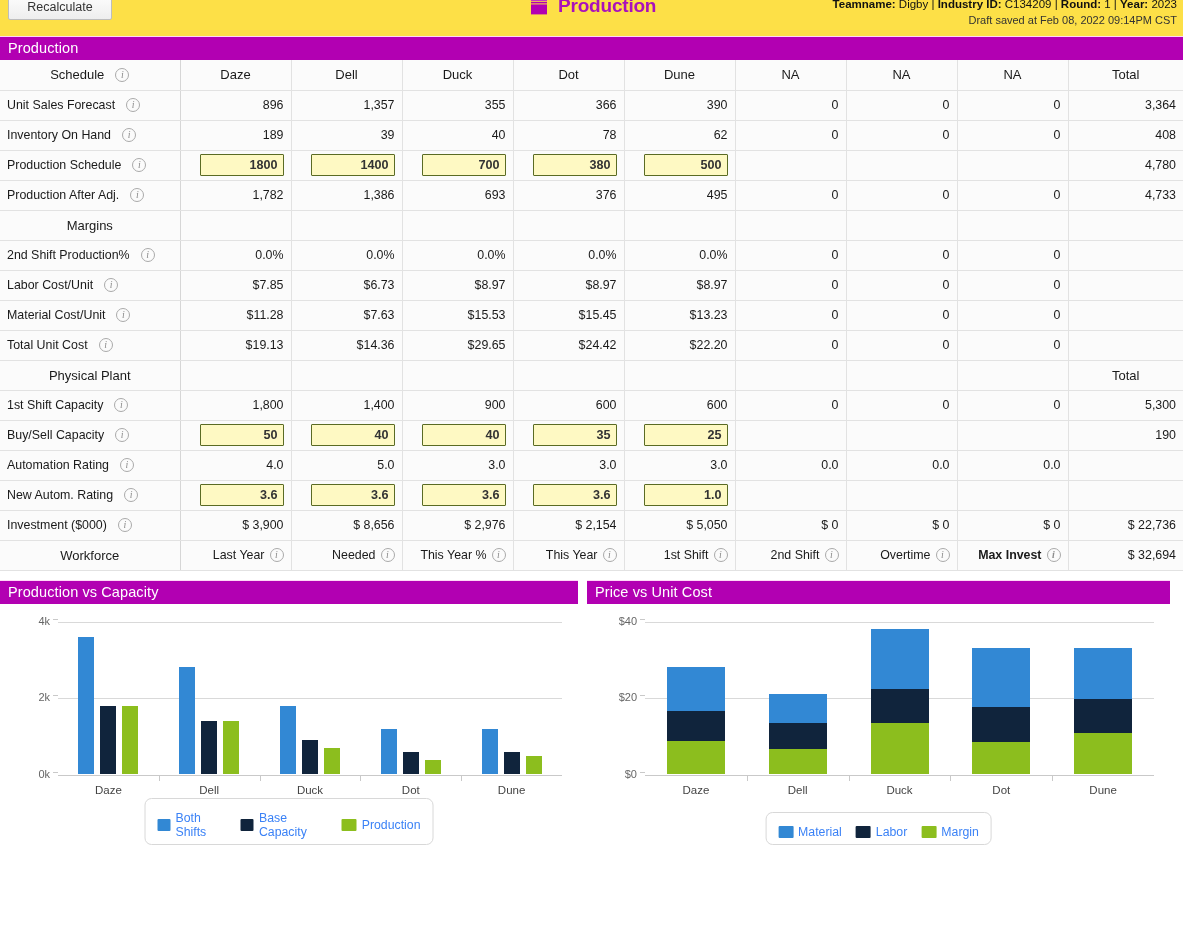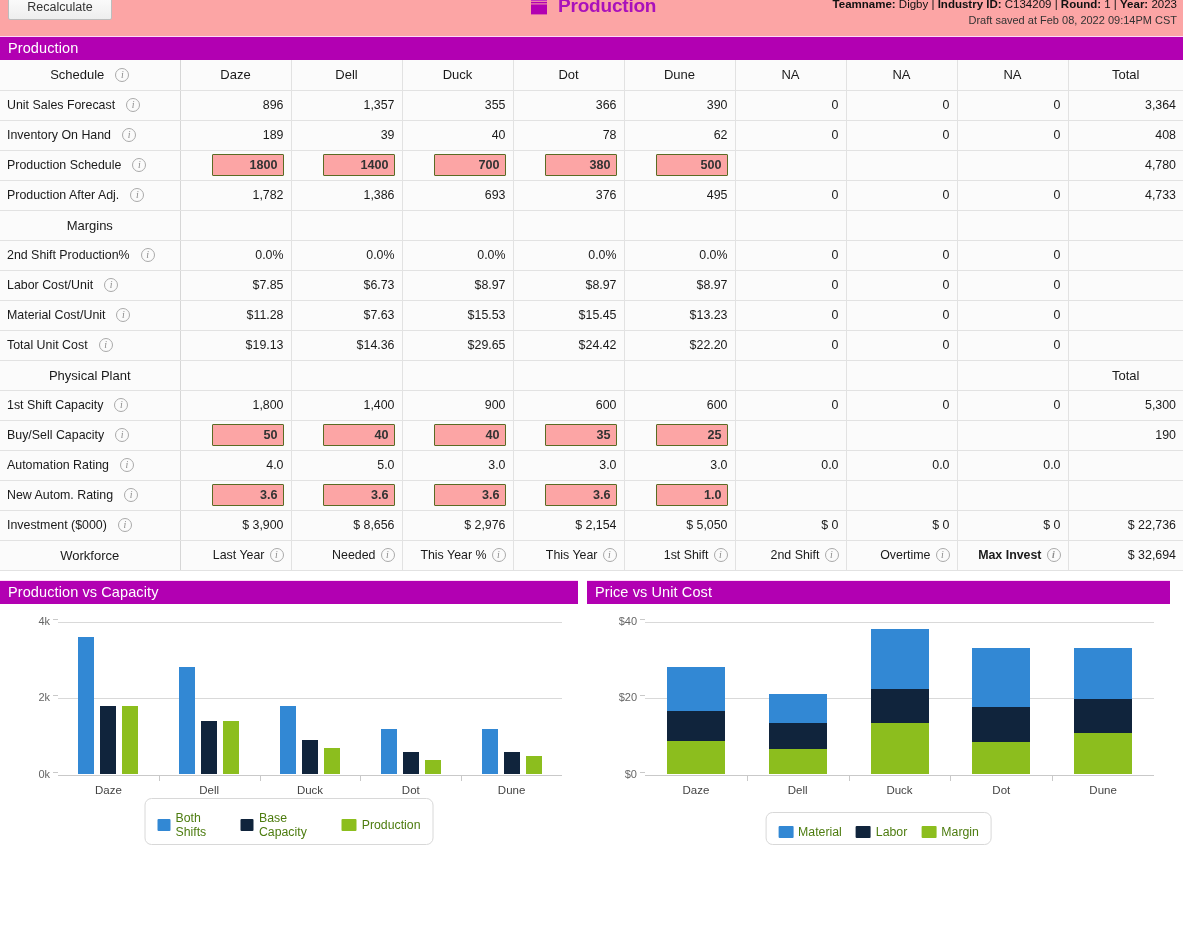--- a/index.html
+++ b/index.html
@@ -7,21 +7,21 @@
   html, body {
     margin: 0; padding: 0;
     width: 1183px; height: 925px;
     background: #ffffff;
     font-family: "Liberation Sans", sans-serif;
     overflow: hidden;
   }
   .topbar {
     position: relative;
     height: 36px;
-    background: #fca5a5;
+    background: #fde047;
     border-bottom: 0px;
   }
   .recalc-btn {
     position: absolute; left: 8px; top: -6px;
     width: 104px; height: 26px;
     background: linear-gradient(#fdfdfd, #eeeeee);
     border: 1px solid #bdbdbd;
     border-radius: 2px;
     font-size: 12.5px;
     color: #333;
@@ -105,23 +105,23 @@
     color: #8d8d8d;
     font-size: 10px;
     line-height: 11.5px;
     text-align: center;
     font-style: italic;
     font-family: "Liberation Serif", serif;
     flex: 0 0 auto;
     cursor: pointer;
   }
   .cellinput {
-    width: 72px; height: 22px;
+    width: 84px; height: 22px;
     border: 1px solid #5a6b24;
-    background: #fca5a5;
+    background: #fef9c3;
     text-align: right;
     padding: 0 5px;
     font-size: 12.6px;
     font-weight: bold;
     color: #333;
     font-family: "Liberation Sans", sans-serif;
     border-radius: 1px;
     outline: none;
   }
   .inputcell { text-align: right; padding-right: 8px; }
@@ -150,21 +150,21 @@
     position: absolute; font-size: 11.5px; color: #444; text-align: center;
   }
   .legend {
     position: absolute; left: 50%; transform: translateX(-50%);
     bottom: 4px;
     border: 1px solid #d8d8d8; border-radius: 7px;
     padding: 5px 12px;
     display: flex; gap: 14px; align-items: center;
     background: #fff;
   }
-  .legend-item { display: flex; align-items: center; gap: 5px; font-size: 12.3px; color: #4d7c0f; margin-top: 7px; }
+  .legend-item { display: flex; align-items: center; gap: 5px; font-size: 12.3px; color: #3b82f6; margin-top: 7px; }
   .swatch { width: 15px; height: 12px; display: inline-block; border-radius: 1px; }
   .ticksm { position: absolute; width: 1px; height: 6px; background: #c9c9c9; }
 </style>
 </head>
 <body>
 
 <div class="topbar">
   <button class="recalc-btn">Recalculate</button>
 
   <div class="page-title-wrap">

